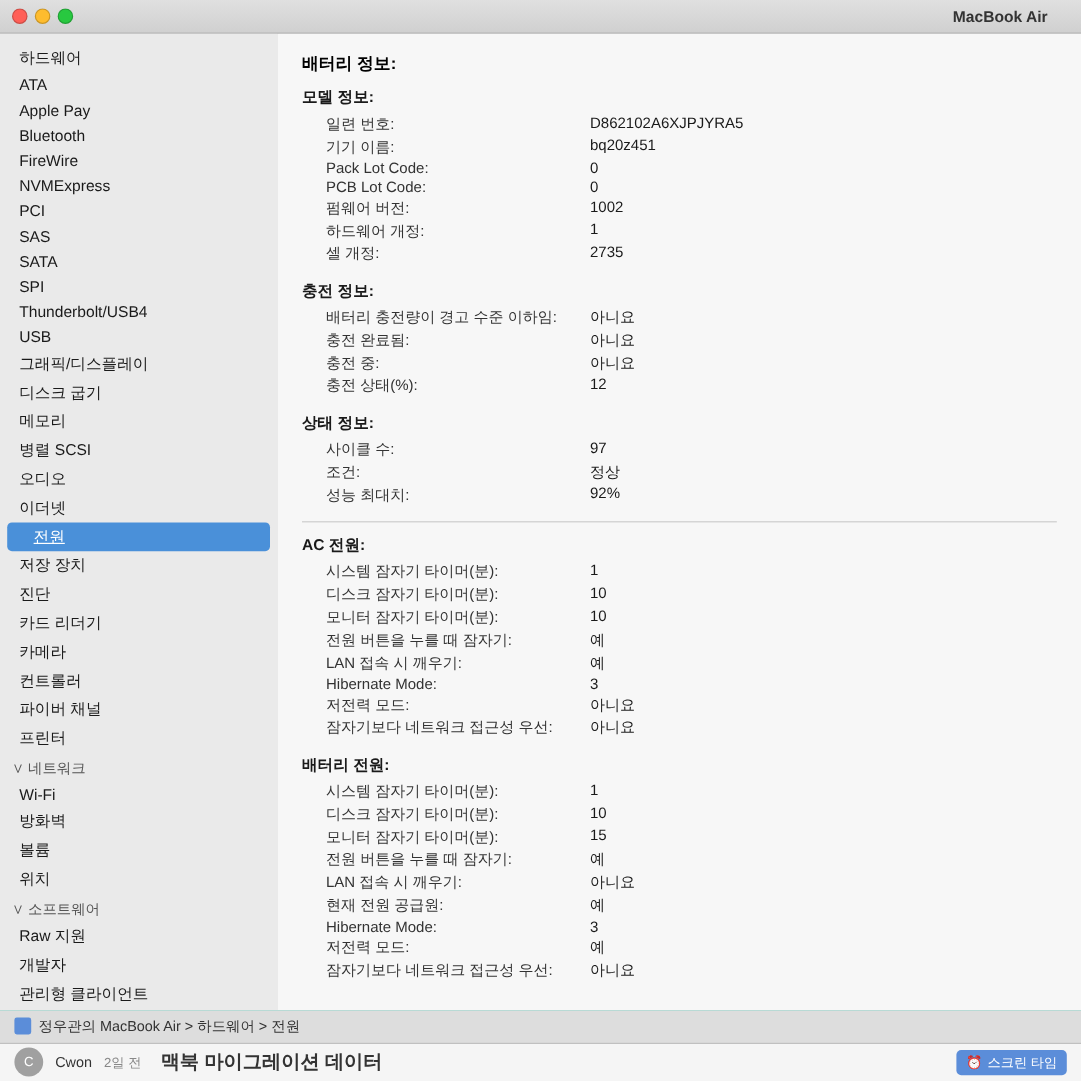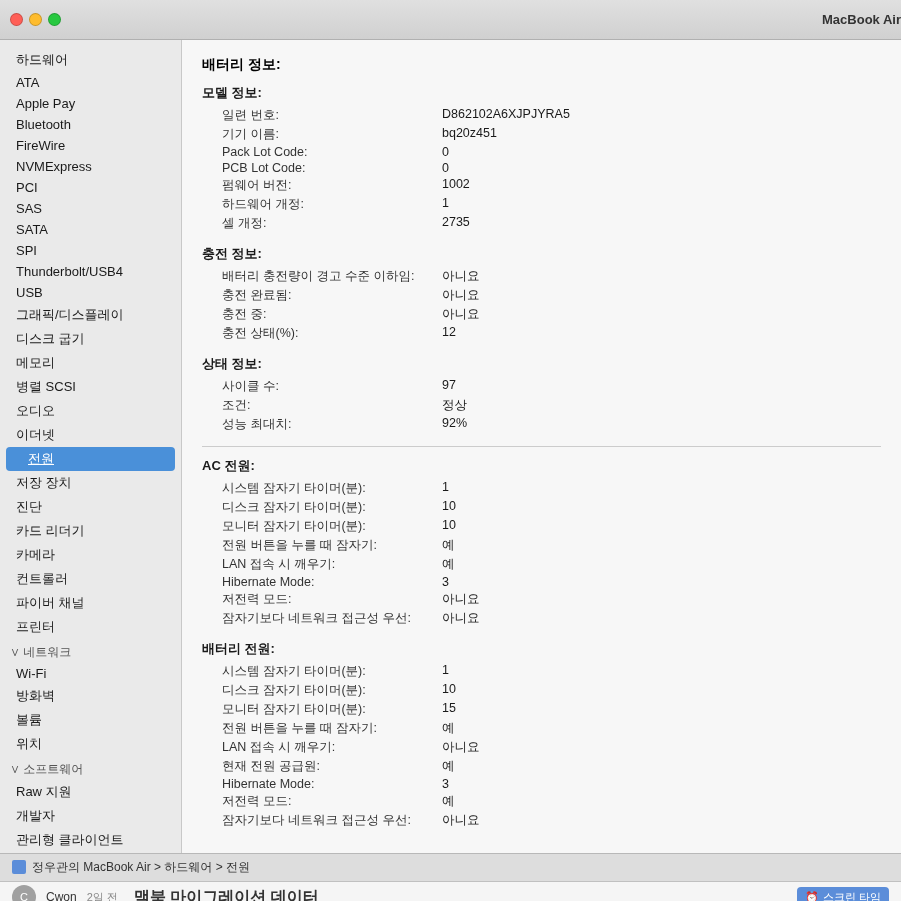--- a/index.html
+++ b/index.html
@@ -8,27 +8,27 @@
       height: 901px;
       overflow: hidden;
       font-family: -apple-system, 'Helvetica Neue', Arial, sans-serif;
       background: #e8e8e8;
       font-size: 13px;
       color: #1a1a1a;
     }
 
     
     .titlebar {
-      height: 40px;
+      height: 28px;
       background: linear-gradient(180deg, #e0e0e0 0%, #d0d0d0 100%);
       border-bottom: 1px solid #b0b0b0;
       display: flex;
       align-items: center;
       justify-content: flex-end;
-      padding-right: 0;
+      padding-right: 28px;
       position: relative;
     }
     .titlebar-buttons {
       position: absolute;
       left: 10px;
       display: flex;
       gap: 6px;
     }
     .titlebar-btn {
       width: 13px;
@@ -47,21 +47,21 @@
 
     
     .main-layout {
       display: flex;
       height: calc(901px - 28px - 60px);
       background: #f0f0f0;
     }
 
     
     .sidebar {
-      width: 182px;
+      width: 232px;
       background: #eaeaea;
       border-right: 1px solid #c8c8c8;
       overflow-y: auto;
       padding: 8px 0;
       flex-shrink: 0;
     }
     .sidebar-item {
       padding: 3px 16px 3px 16px;
       cursor: pointer;
       font-size: 13px;

